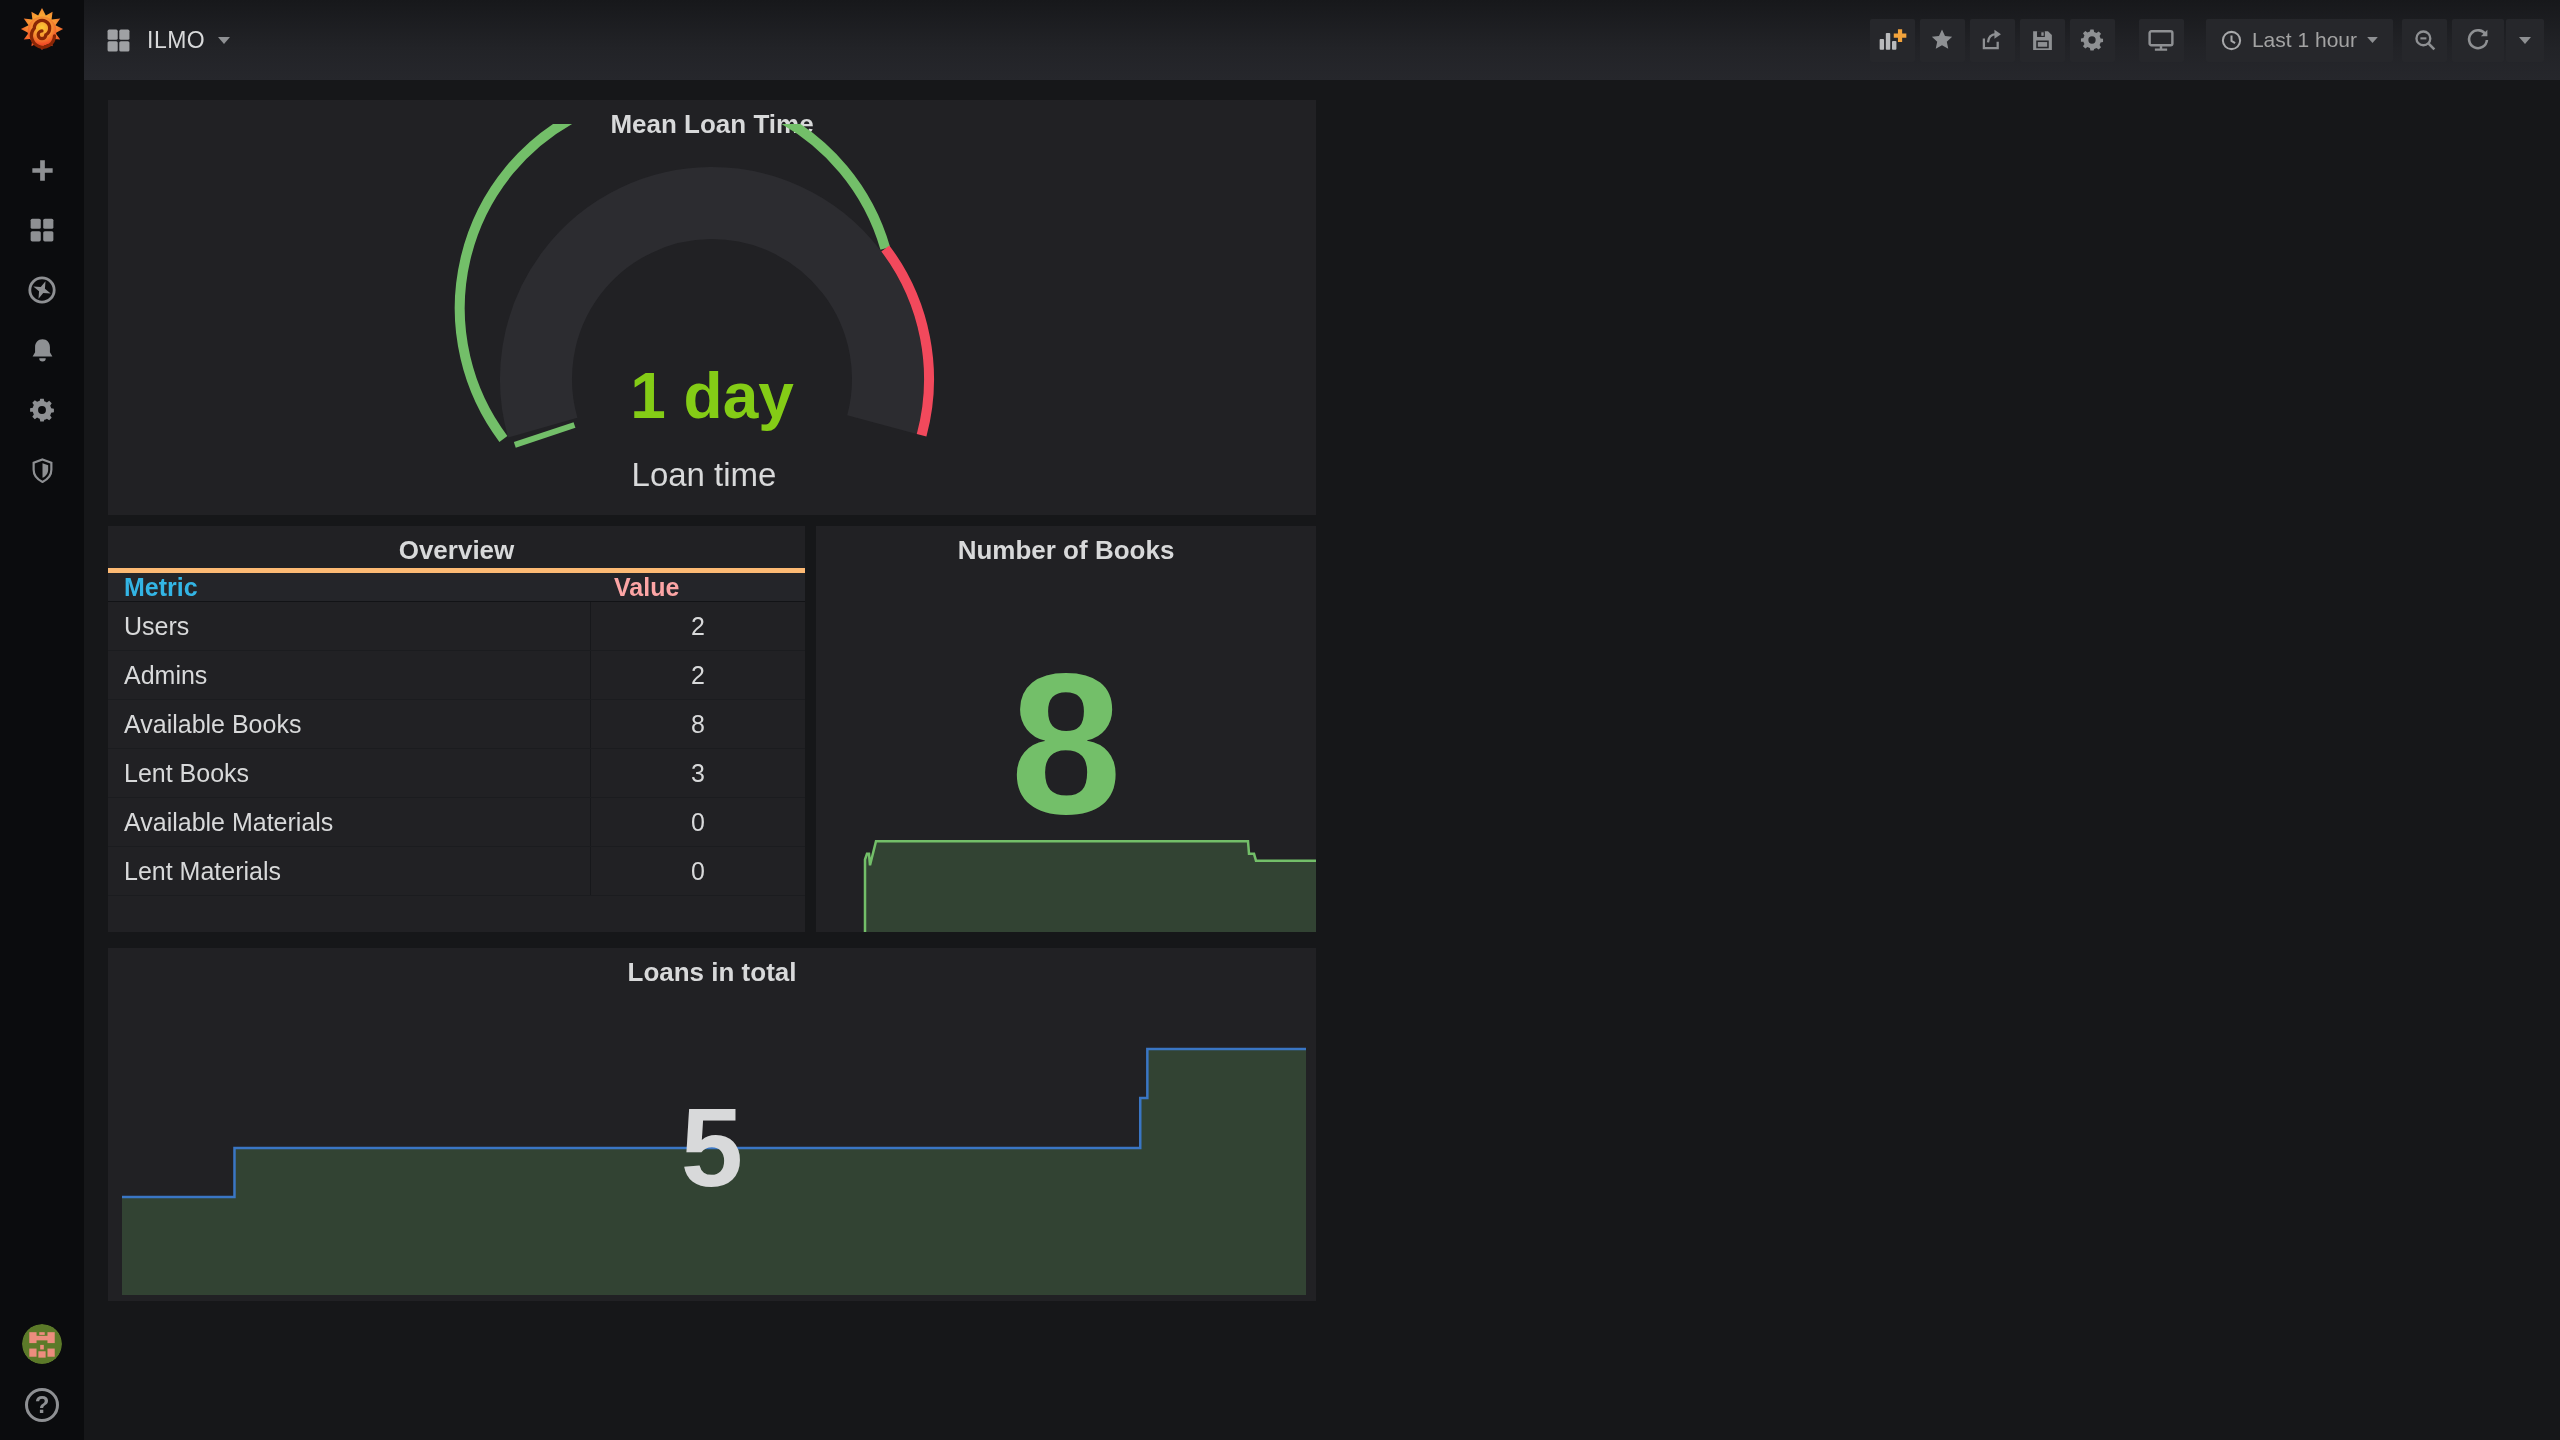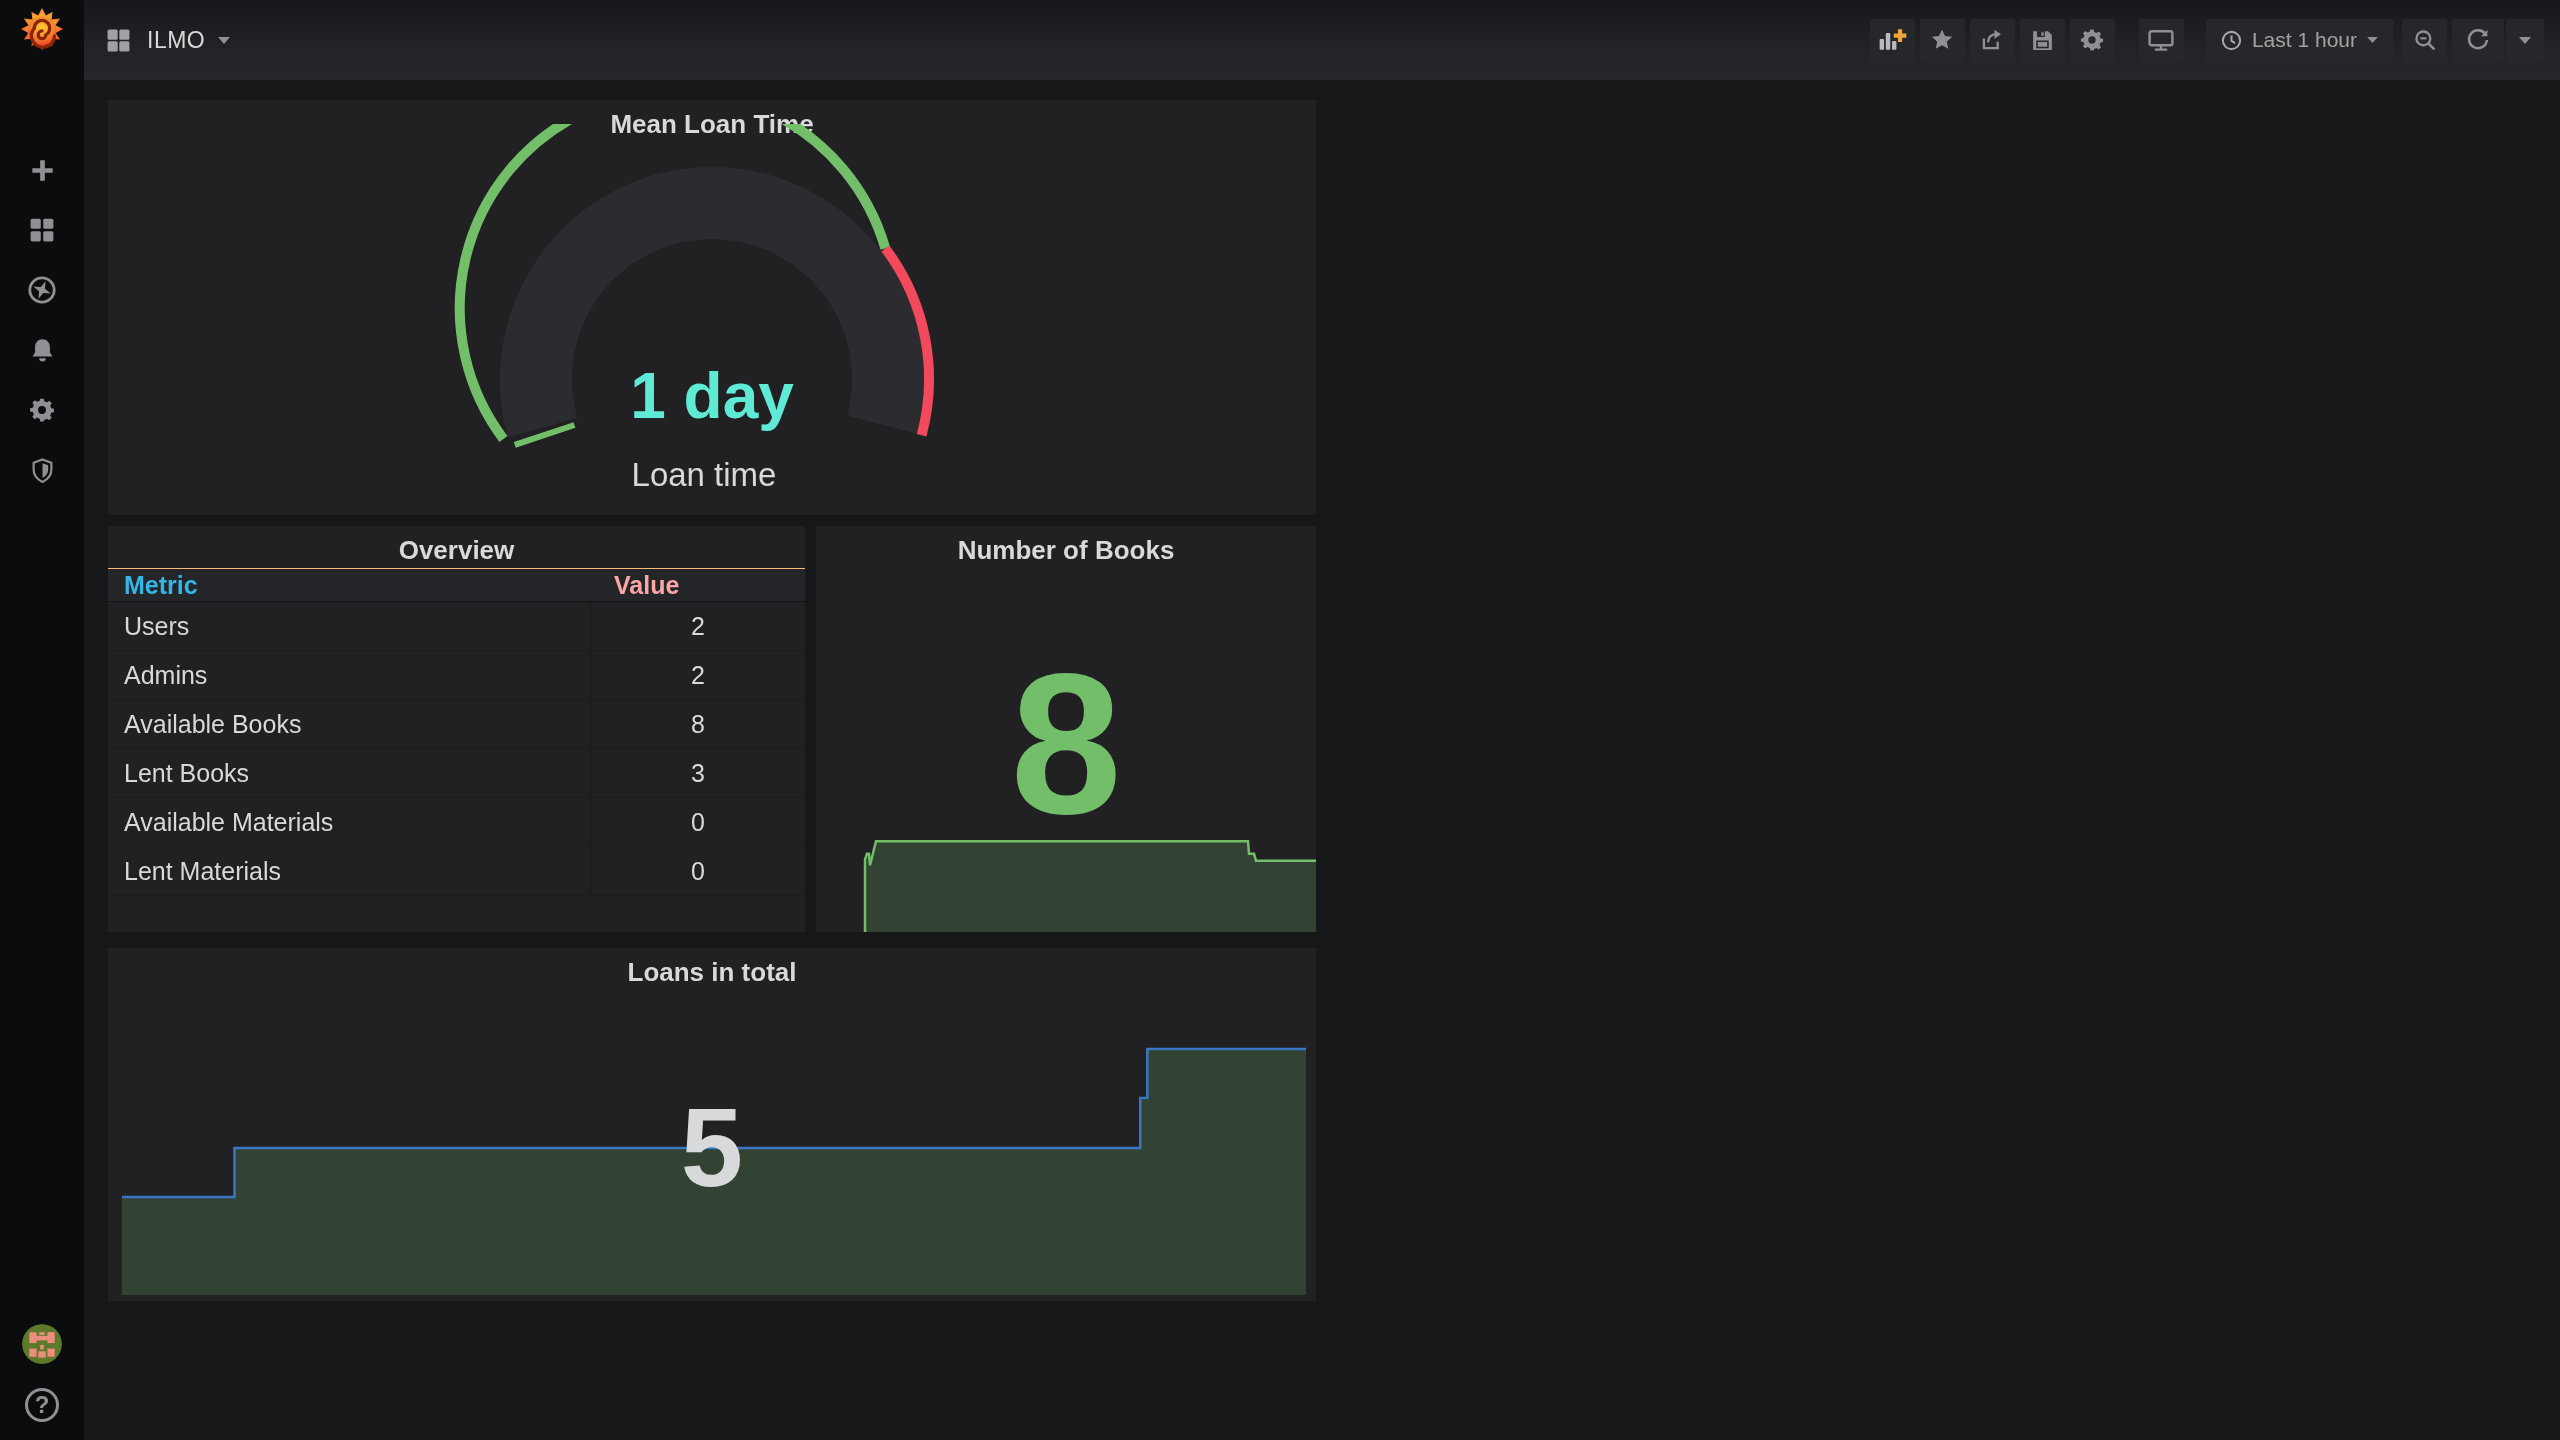--- a/index.html
+++ b/index.html
@@ -37,28 +37,28 @@
 
   
   .dash { position:absolute; left:84px; top:80px; right:0; bottom:0; }
   .panel { position:absolute; background:#212124; }
   .ptitle { position:absolute; left:0; right:0; top:9px; text-align:center; color:#d8d9da;
             font-size:26px; font-weight:600; cursor:pointer; }
 
   
   .gauge-svg { position:absolute; left:304px; top:24px; }
   .gauge-value { position:absolute; left:0; right:0; top:263px; text-align:center;
-                 font-size:64px; line-height:66px; font-weight:bold; color:#5eead4; }
+                 font-size:64px; line-height:66px; font-weight:bold; color:#84cc16; }
   .gauge-label { position:absolute; left:0; right:16px; top:356px; text-align:center;
                  font-size:33px; color:#d8d9da; }
 
   
   .tbl { position:absolute; left:0; right:0; top:42px; }
-  .thead { height:34px; background:#242529; border-top:1px solid #fdba74; border-bottom:1px solid #121316;
-           display:flex; align-items:center; }
+  .thead { height:34px; background:#242529; border-top:5px solid #fdba74; border-bottom:1px solid #121316;
+           display:flex; }
   .th-metric { flex:1; padding-left:16px; color:#33B5E5; font-size:25px; font-weight:bold; cursor:pointer; }
   .th-value { width:215px; padding-left:24px; color:#fca5a5; font-size:25px; font-weight:bold; cursor:pointer; }
   .trow { height:49px; display:flex; align-items:stretch; border-bottom:1px solid #1b1c1f; }
   .td-metric { flex:1; padding-left:16px; color:#d8d9da; font-size:25px; display:flex; align-items:center; }
   .td-value { width:215px; border-left:1px solid #17181b; color:#d8d9da; font-size:25px;
               display:flex; align-items:center; justify-content:center; }
 
   
   .big-num { position:absolute; left:0; right:0; text-align:center; font-weight:bold; }
   .books-num { top:118px; font-size:200px; line-height:200px; color:#73BF69; }

